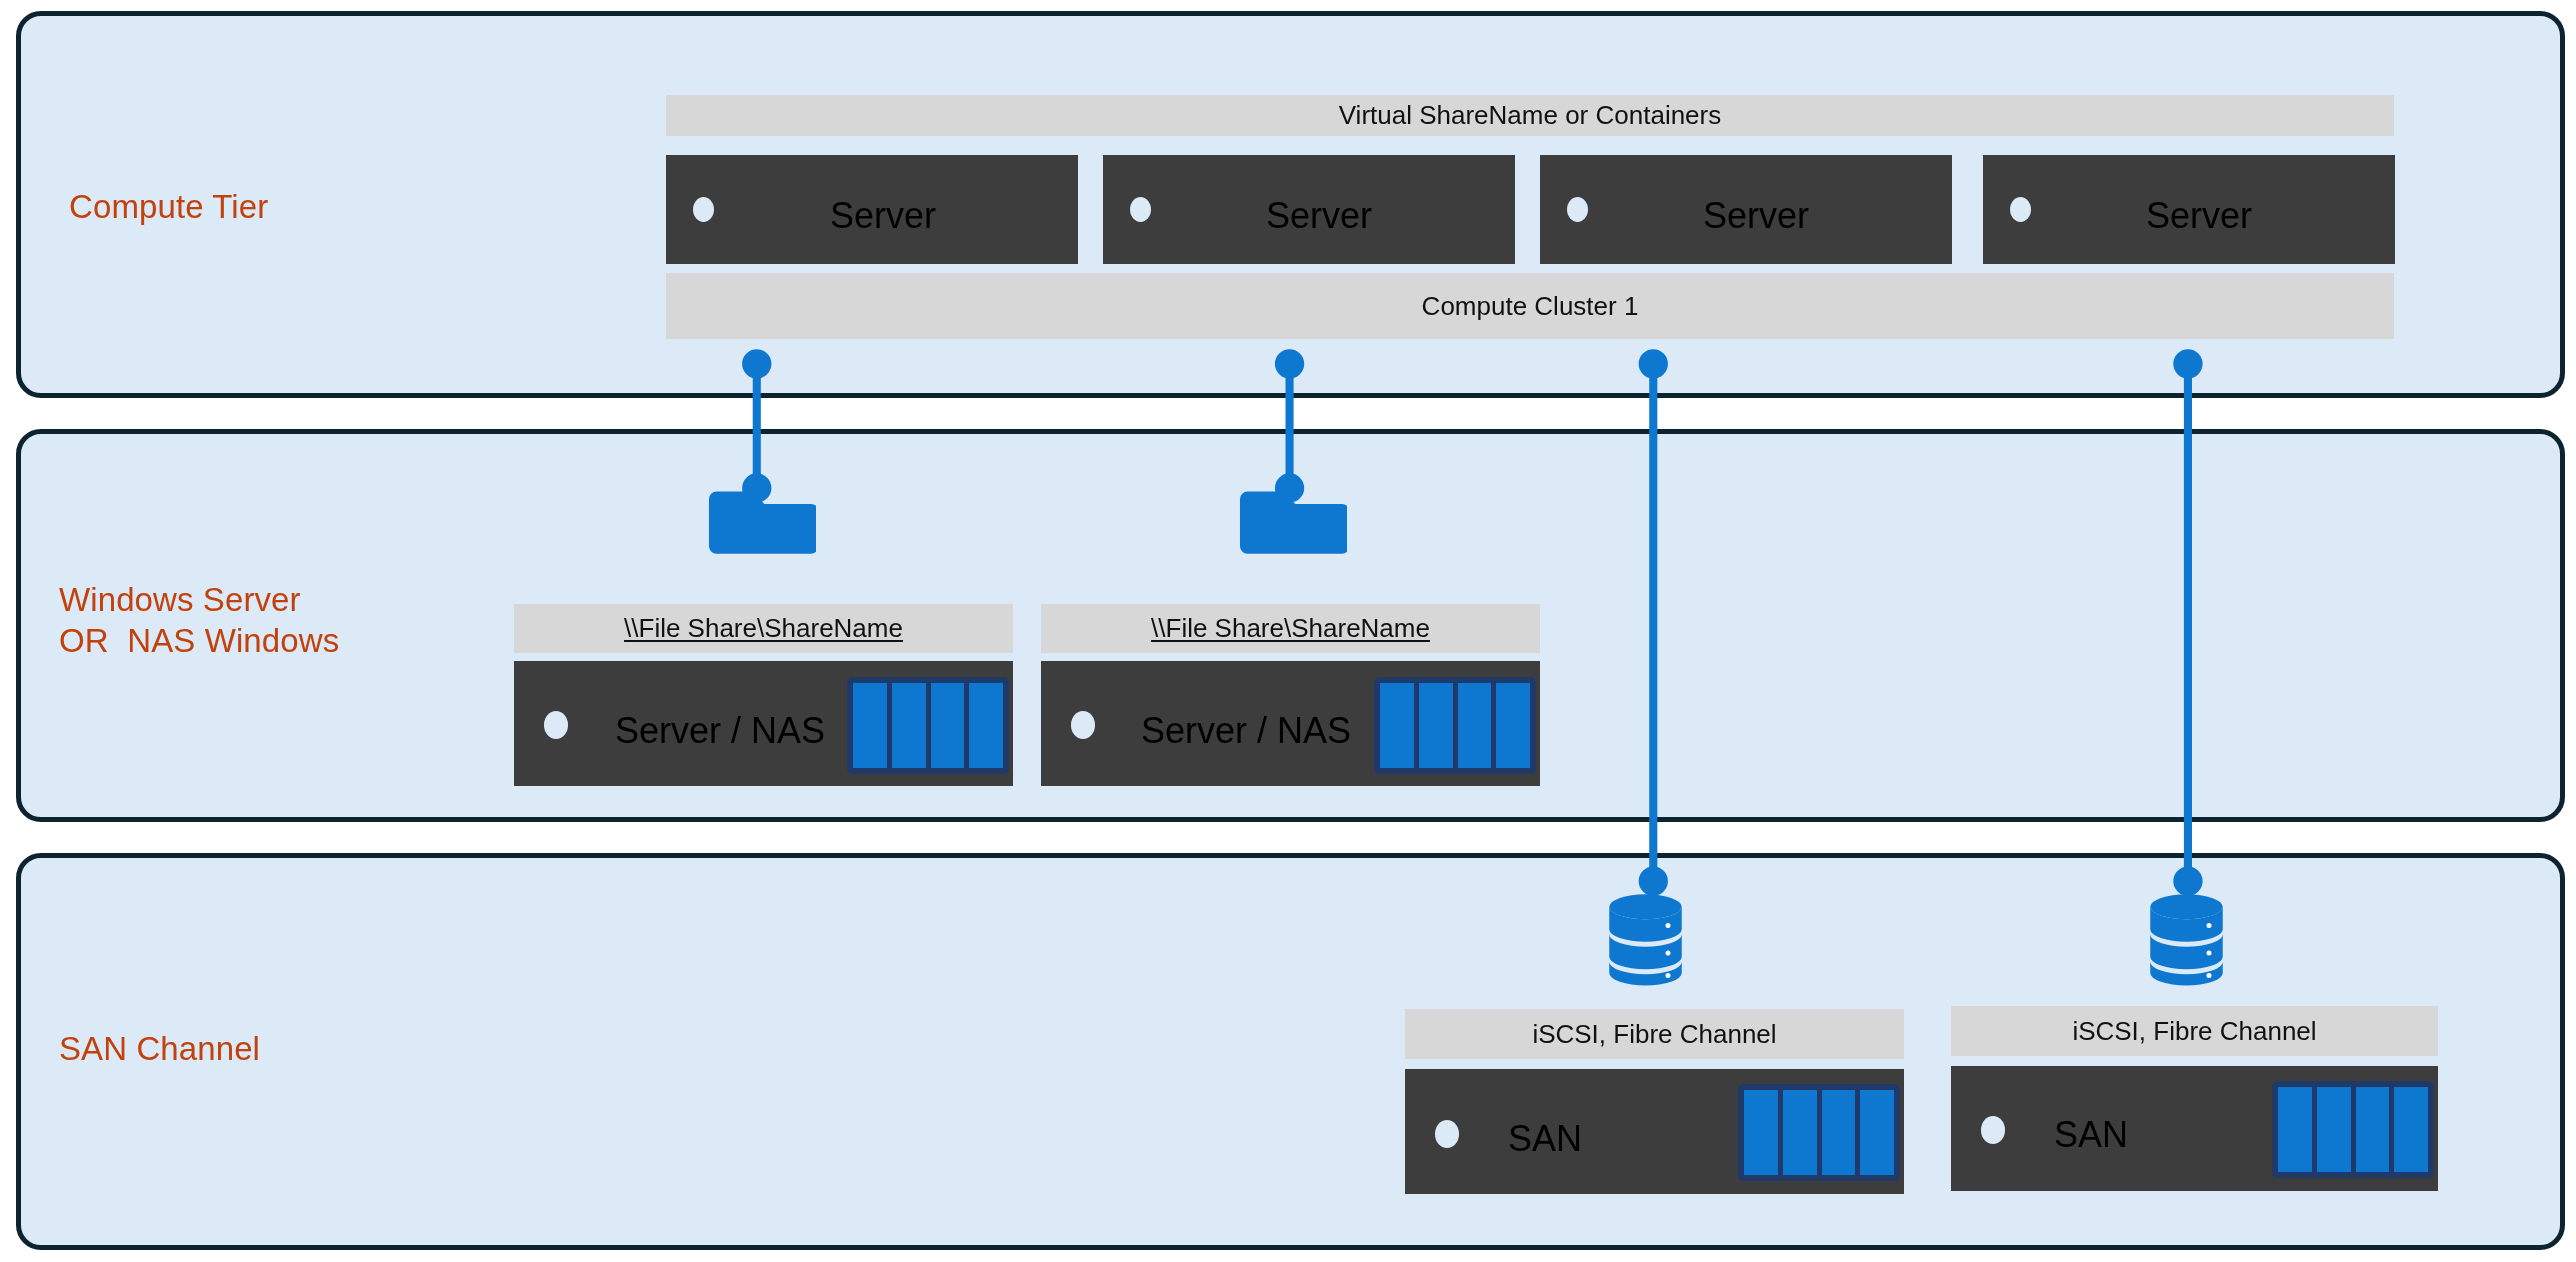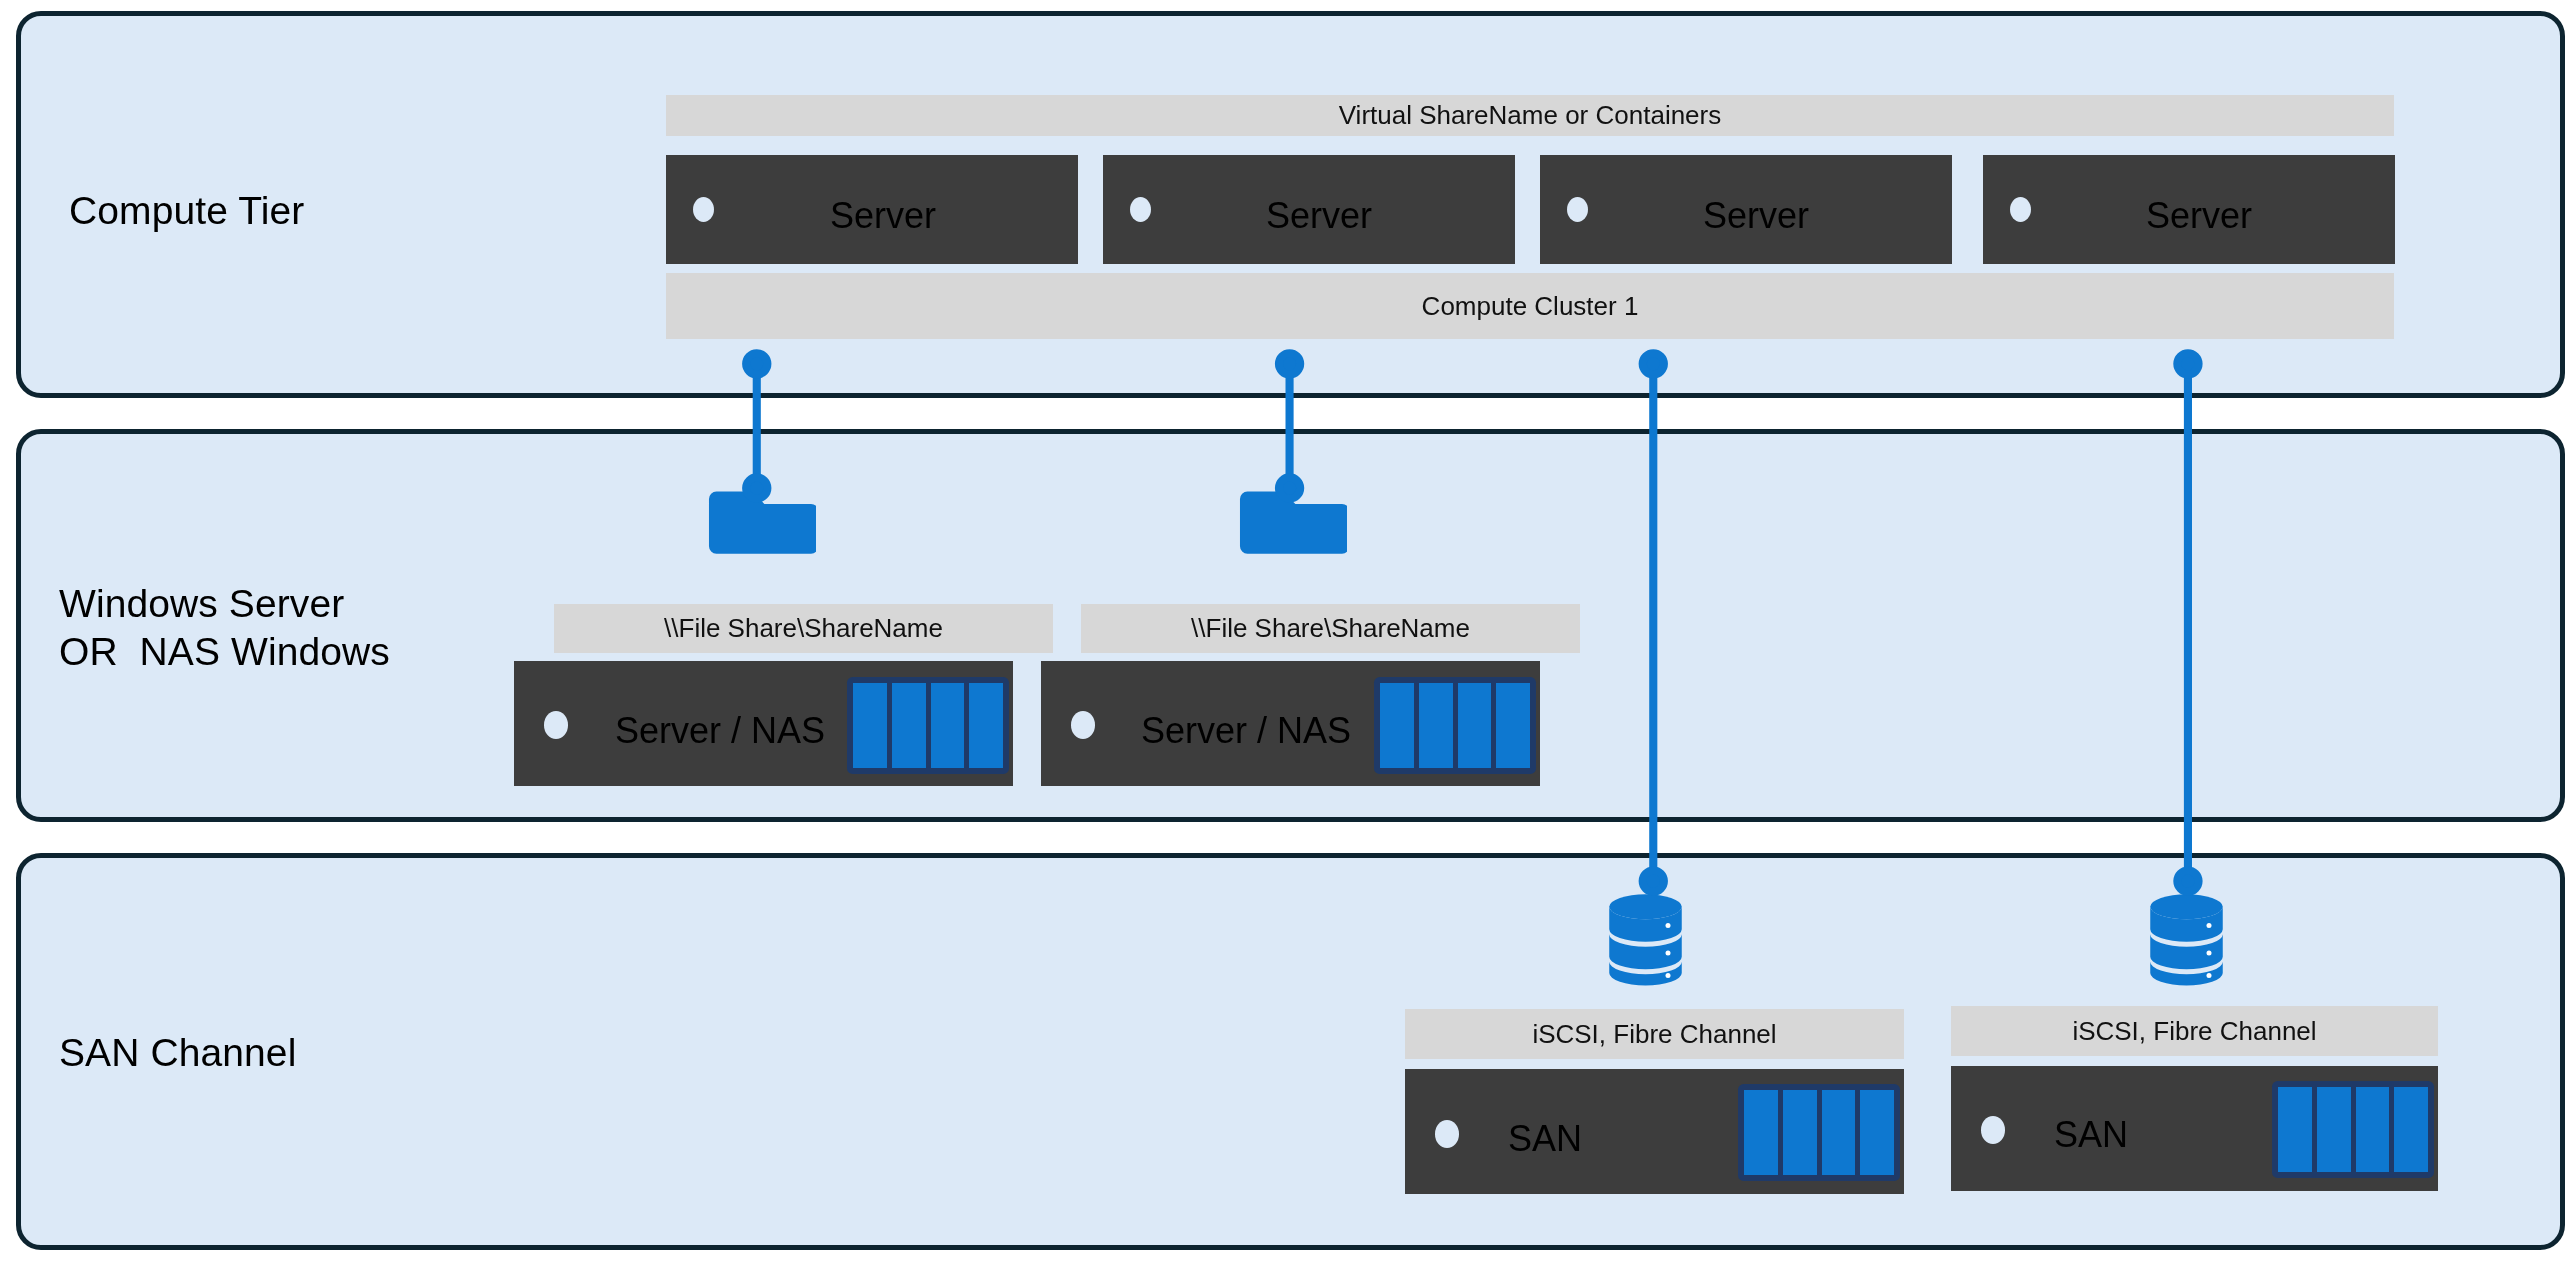--- a/index.html
+++ b/index.html
@@ -24,39 +24,39 @@
   
   .tier {
     position: absolute;
     background: #dce9f7;
     border: 5.6px solid #0d2430;
     border-radius: 25px;
     box-sizing: border-box;
   }
   .tier-label {
     position: absolute;
-    color: #000000;
-    font-size: 39px;
+    color: #c2410c;
+    font-size: 33px;
     line-height: 1.24;
     white-space: pre;
     letter-spacing: 0.1px;
   }
   .cap-bar {
     position: absolute;
     background: #d7d7d7;
     color: #111111;
     display: flex;
     align-items: center;
     justify-content: center;
     font-size: 26px;
     box-sizing: border-box;
   }
   .cap-bar.underline {
+    text-decoration: underline;
     text-underline-offset: 3.1px;
-    margin-left: 40px;
   }
   .node-box {
     position: absolute;
     background: #3d3d3d;
     box-sizing: border-box;
     display: flex;
     align-items: center;
   }
   .status-dot {
     position: absolute;

